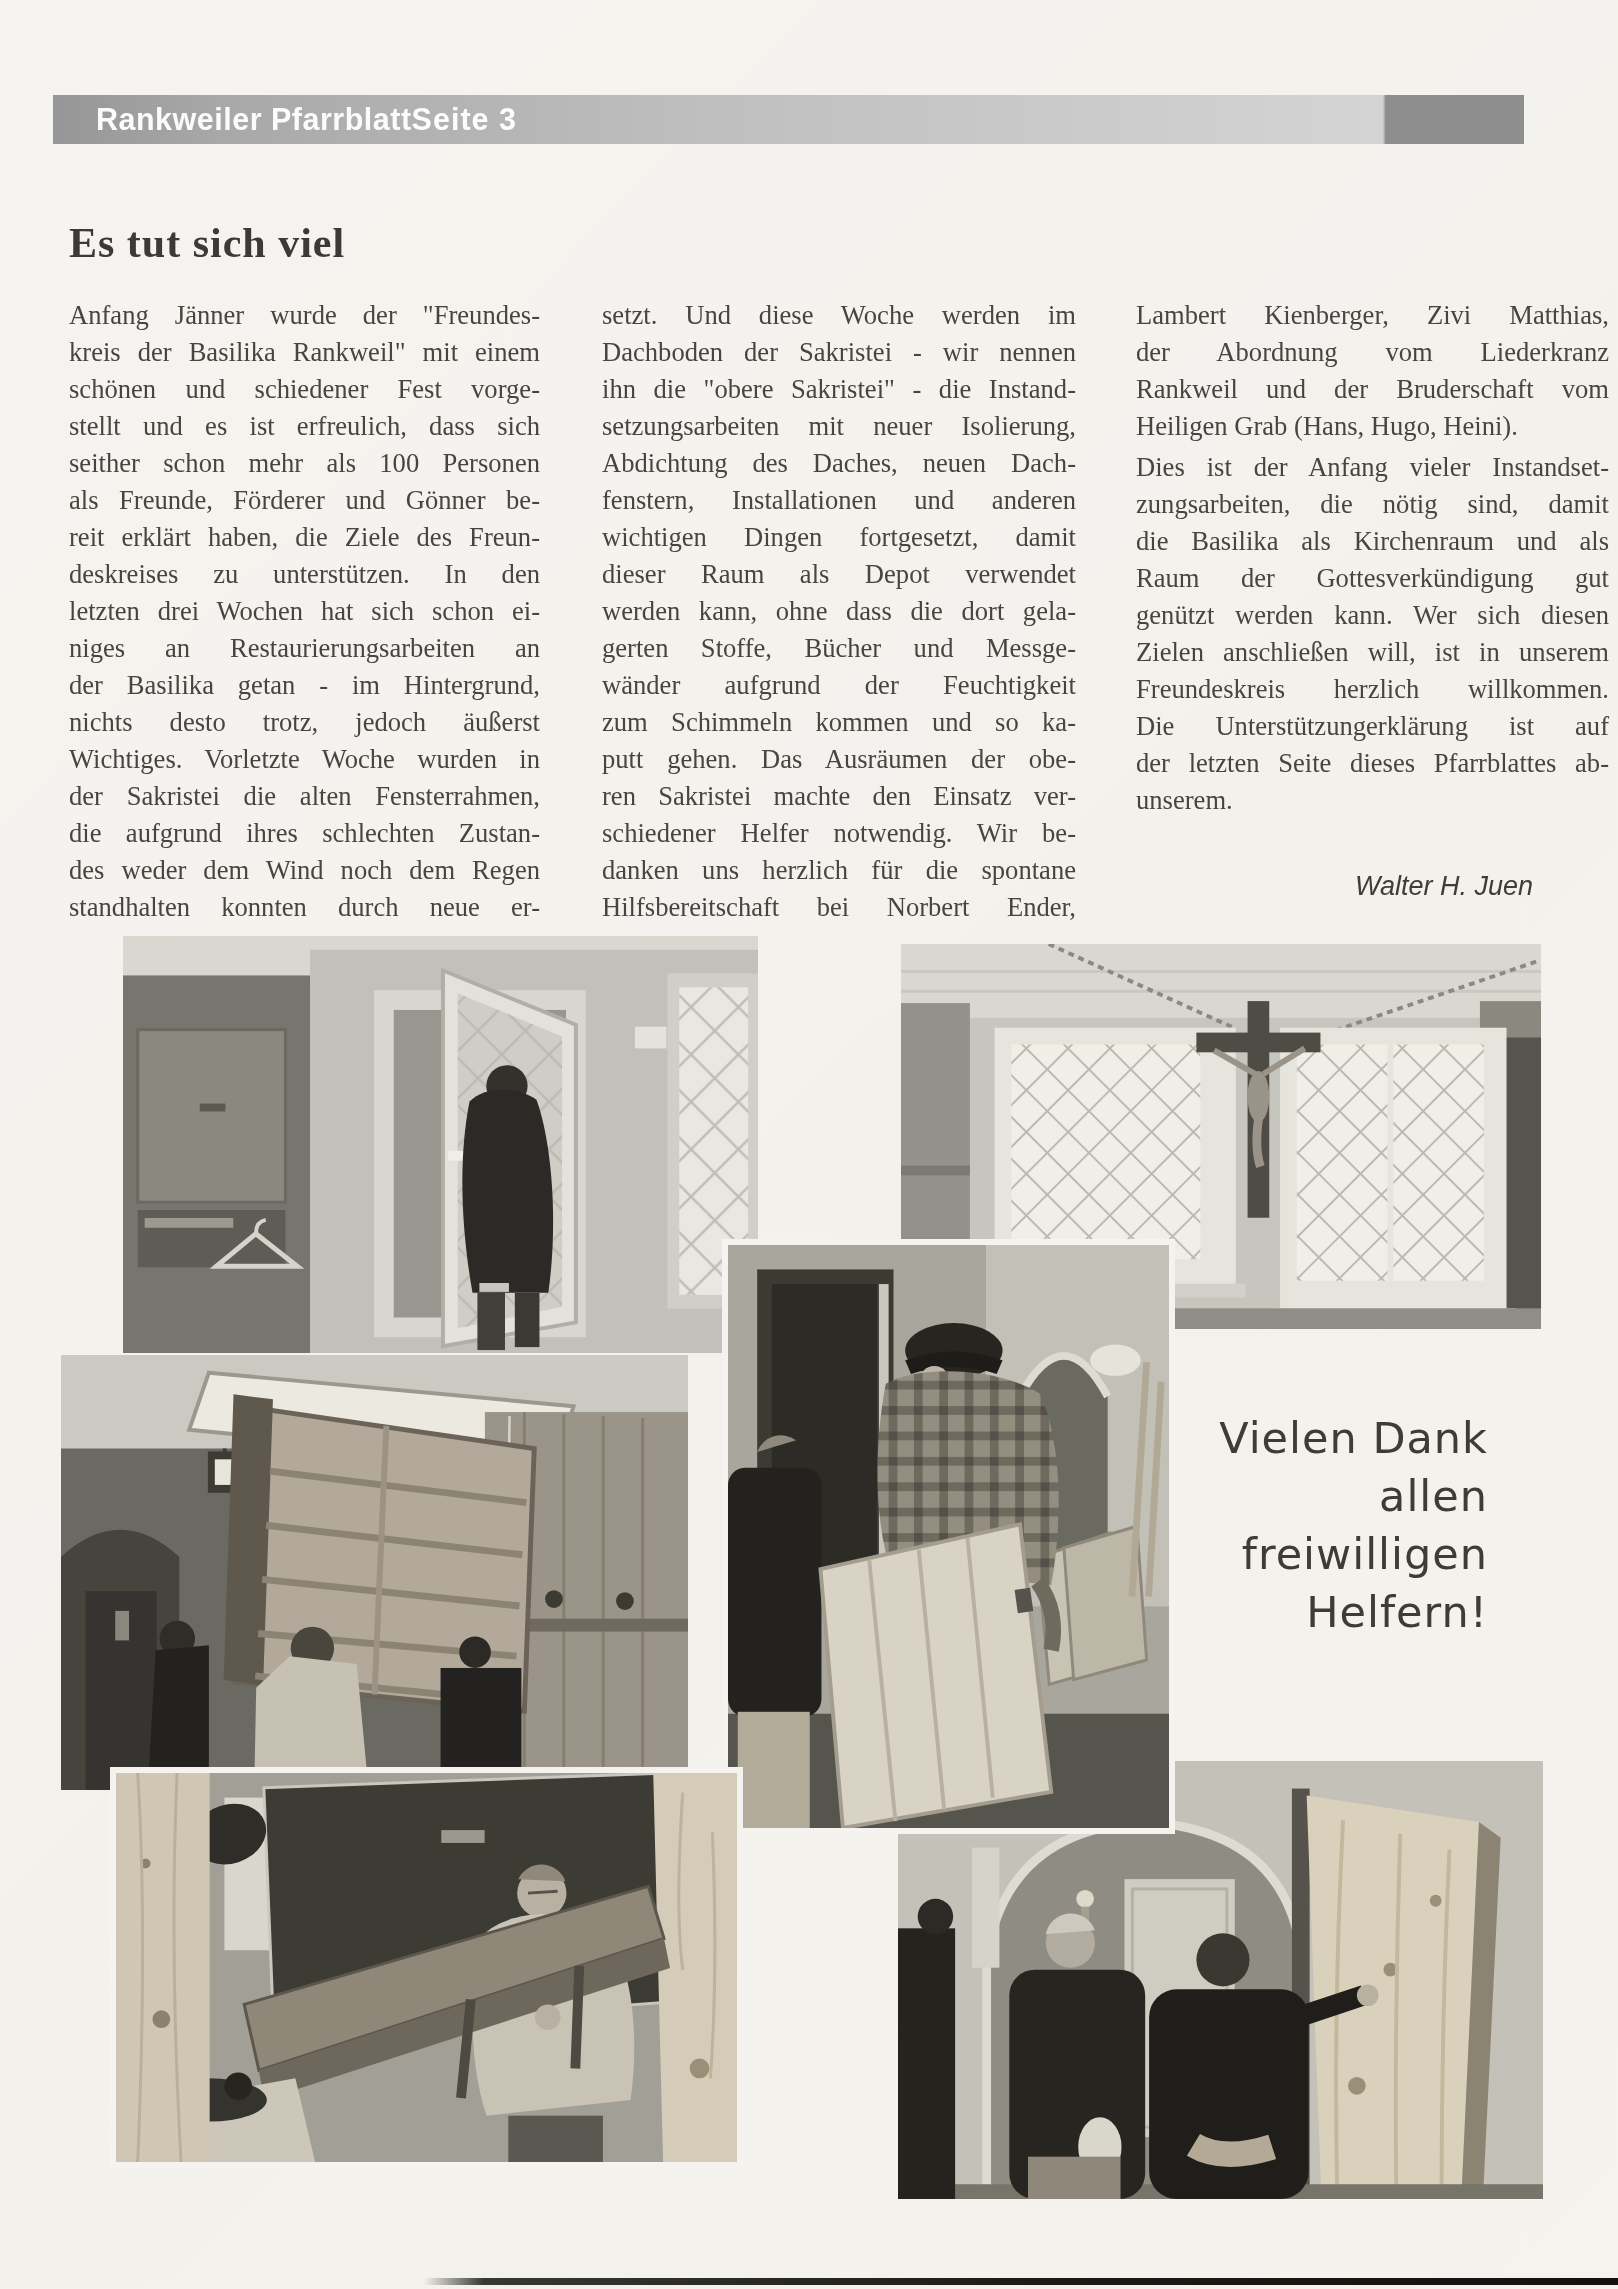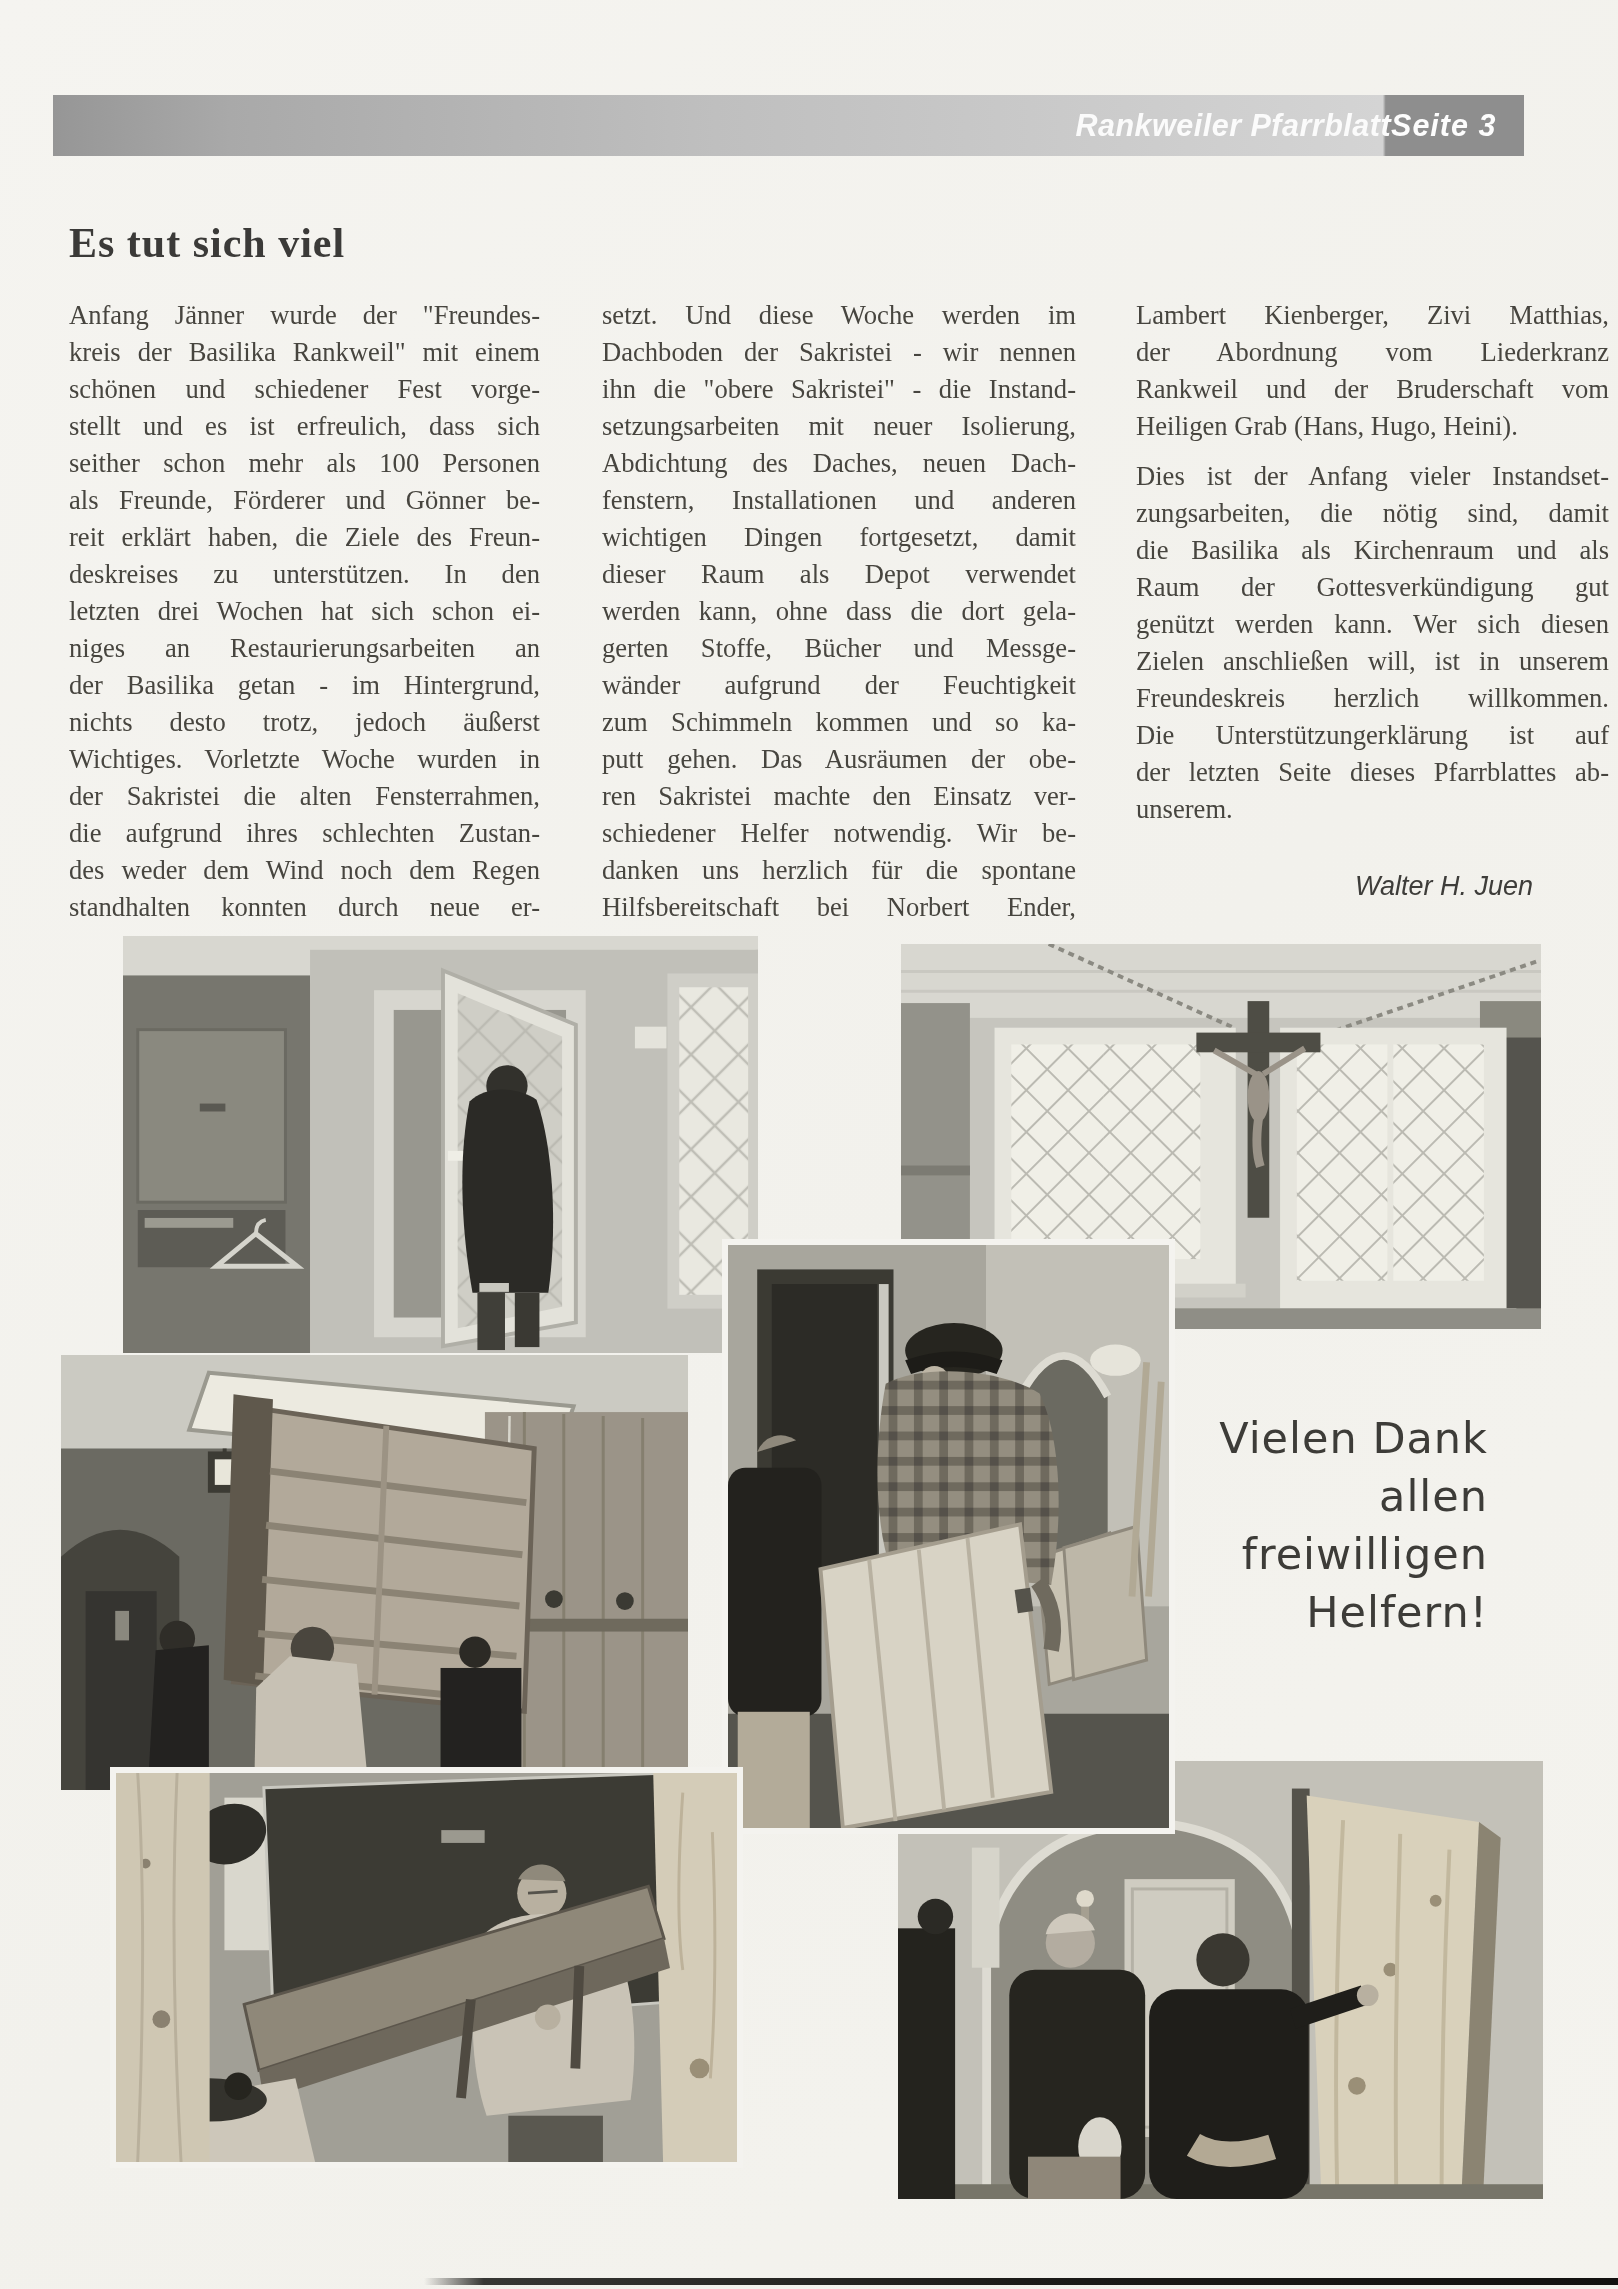--- a/index.html
+++ b/index.html
@@ -3,24 +3,24 @@
 <meta charset="utf-8">
 <style>
   html,body{margin:0;padding:0;background:#777;}
   .page{
     position:relative;width:1618px;height:2289px;overflow:hidden;
     background:linear-gradient(135deg,#f5f4f0 0%,#f2f1ec 55%,#f4f3ee 100%);
     font-family:"Liberation Serif",serif;
   }
   
   .header-bar{
-    position:absolute;left:53px;top:95px;width:1471px;height:61px;
+    position:absolute;left:53px;top:95px;width:1471px;height:49px;
     background:linear-gradient(90deg,#969696 0%,#a9a9a9 12%,#bfbfbf 45%,
       #cdcdcd 75%,#d4d4d4 90.4%,#8e8e8e 90.6%,#8e8e8e 100%);
-    display:flex;align-items:center;justify-content:flex-end;font-style:italic;
+    display:flex;align-items:center;justify-content:flex-start;
   }
   .header-title{
     font-family:"Liberation Sans",sans-serif;font-weight:bold;font-size:30.5px;
     color:#fbfbfb;padding-left:43px;letter-spacing:0.5px;
   }
   .page-num{
     font-family:"Liberation Sans",sans-serif;font-weight:bold;font-size:30.5px;
     color:#fdfdfd;padding-right:27.6px;letter-spacing:1px;
   }
   
@@ -28,21 +28,21 @@
     position:absolute;left:69px;top:219px;
     font-family:Liberation Serif, serif;font-weight:bold;font-size:42px;
     color:#3b3a38;letter-spacing:1px;
   }
   .col{position:absolute;top:297px;color:#47453f;font-size:26.6px;}
   .col1{left:69px;width:471px;}
   .col2{left:602px;width:474px;}
   .col3{left:1136px;width:473px;}
   .tline{height:37px;line-height:37px;text-align:justify;text-align-last:justify;}
   .tline.lastline{text-align-last:left;}
-  .para + .para{margin-top:13px;}
+  .para + .para{margin-top:4px;}
   .byline{
     position:absolute;left:1074px;top:871px;width:459px;text-align:right;
     font-family:"Liberation Sans",sans-serif;font-style:italic;font-size:27px;color:#3e3d3a;
   }
   
   .thanks{
     position:absolute;left:1098px;top:1409px;width:390px;text-align:right;
     font-family:"DejaVu Sans",sans-serif;font-size:43px;line-height:58px;
     color:#3d3c38;letter-spacing:1px;
   }

